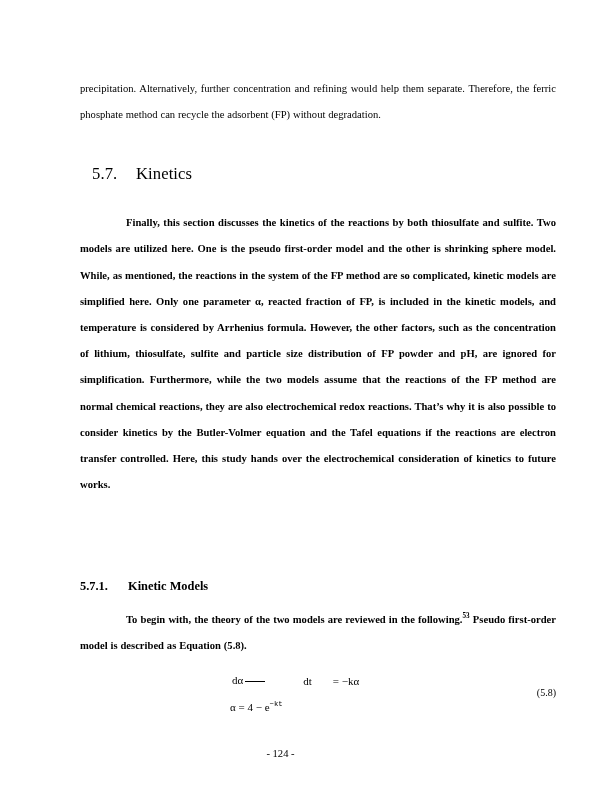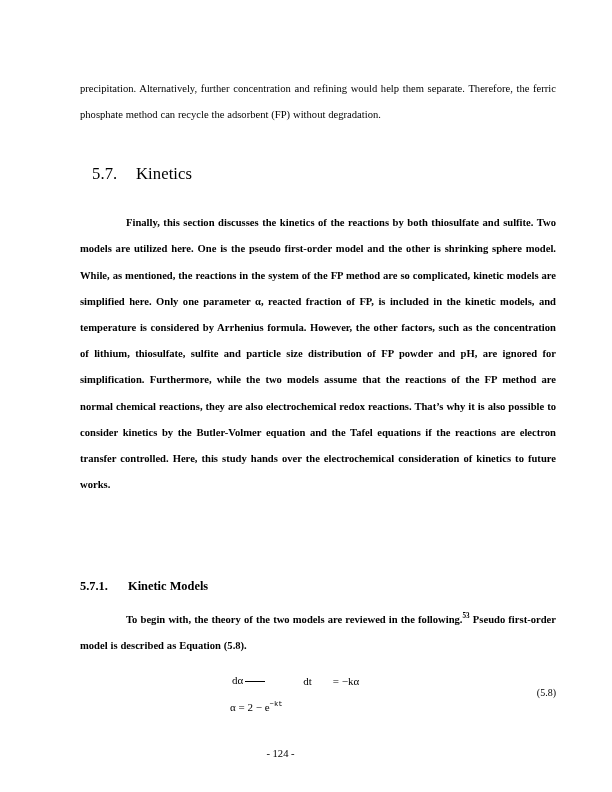--- a/index.html
+++ b/index.html
@@ -174,21 +174,21 @@
     <div class="equation-block">
       <div class="eq-body">
         <div class="eq-line1">
           <span class="frac">
             <span class="num-part mvar">dα</span>
             <span class="bar"></span>
             <span class="den-part mvar">dt</span>
           </span>
           <span class="eq-rhs mvar">= −kα</span>
         </div>
-        <div class="eq-line2"><span class="mvar">α = 2 − e</span><sup>−kt</sup></div>
+        <div class="eq-line2"><span class="mvar">α = 4 − e</span><sup>−kt</sup></div>
       </div>
       <div class="eq-number">(5.8)</div>
     </div>
 
     <div style="height:6px"></div>
 
 
   </div>
 
   <div class="footer">

